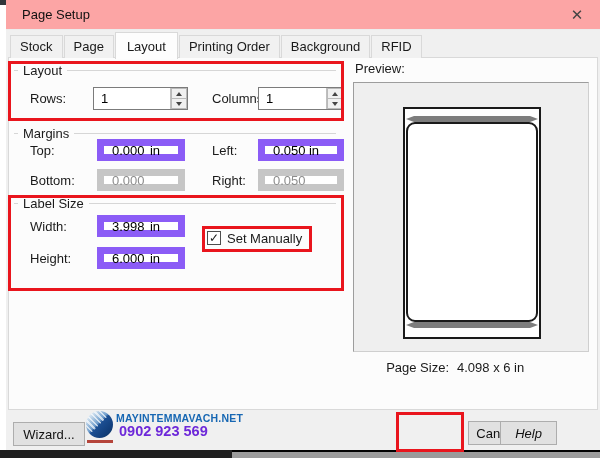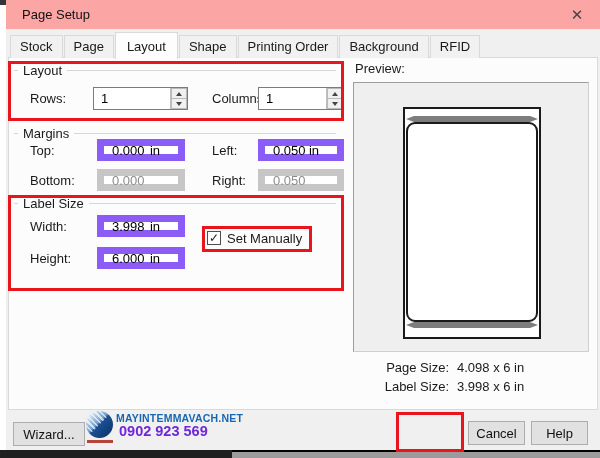--- a/index.html
+++ b/index.html
@@ -88,21 +88,21 @@
   .size-row { display:flex; line-height:19px; }
   .size-row .k { width:96px; text-align:right; }
   .size-row .v { margin-left:8px; }
 
   
   .btn { position:absolute; height:24px; background:#e1e1e1; border:1px solid #adadad;
     display:flex; align-items:center; justify-content:center; font-size:13px; color:#111; }
   .btn-wizard { left:7px; top:422px; width:72px; }
   .btn-ok { left:397px; top:421px; width:54px; border:2px solid #0a6ebd; background:#e7e7e7; }
   .btn-cancel { left:462px; top:421px; width:57px; }
-  .btn-help { left:525px; top:421px; width:57px; }
+  .btn-help { left:494px; top:421px; width:57px;font-style:italic; }
 
   
   .logo-circle { position:absolute; left:80px; top:411px; width:27px; height:27px; border-radius:50%;
     background:linear-gradient(135deg,#ffffff 0%,#cfe0ef 18%,#6f9dcc 44%,#1c4f93 50%,#123f7c 75%,#0d335f 100%); }
   .logo-stripes { position:absolute; left:80px; top:411px; width:27px; height:27px; border-radius:50%;
     background:repeating-linear-gradient(45deg, rgba(255,255,255,.65) 0 1.5px, rgba(255,255,255,0) 1.5px 4px);
     clip-path:polygon(0 0, 100% 0, 0 100%); }
   .logo-tagline { position:absolute; left:81px; top:440px; width:26px; height:3px; background:#b5443a; }
   .brand-name { position:absolute; left:110px; top:412px; font-size:10.5px; font-weight:bold;
     color:#1767b3; letter-spacing:.2px; }
@@ -122,21 +122,20 @@
 
     <div class="titlebar">
       <span class="title">Page Setup</span>
       <span class="close">✕</span>
     </div>
 
     <div class="tabs">
       <div class="tab"><span>Stock</span></div>
       <div class="tab"><span>Page</span></div>
       <div class="tab active"><span>Layout</span></div>
-      <div class="tab"><span>Shape</span></div>
       <div class="tab"><span>Printing Order</span></div>
       <div class="tab"><span>Background</span></div>
       <div class="tab"><span>RFID</span></div>
     </div>
 
     <div class="tabpage"></div>
 
     <div class="groupline" style="top:70px;"></div>
     <span class="grouplabel" style="left:12px; top:63px;">Layout</span>
 
@@ -220,24 +219,20 @@
         <div class="pp-sep"></div>
         <div class="pp-strip-bottom"></div>
       </div>
     </div>
 
     <div class="size-rows">
       <div class="size-row">
         <span class="k">Page Size:</span>
         <span class="v">4.098 x 6 in</span>
       </div>
-      <div class="size-row">
-        <span class="k">Label Size:</span>
-        <span class="v">3.998 x 6 in</span>
-      </div>
     </div>
 
     <div class="btn btn-wizard">Wizard...</div>
 
     <div class="logo-circle"></div>
     <div class="logo-stripes"></div>
     <div class="logo-tagline"></div>
     <span class="brand-name">MAYINTEMMAVACH.NET</span>
     <span class="brand-phone">0902 923 569</span>
 

